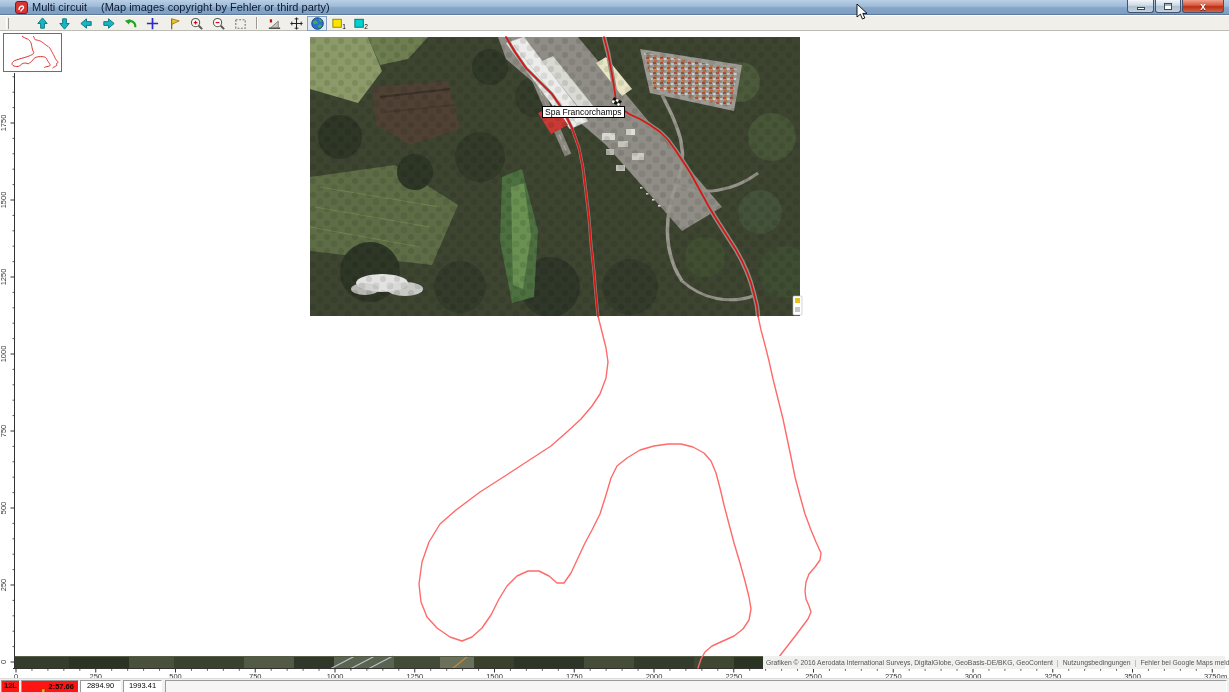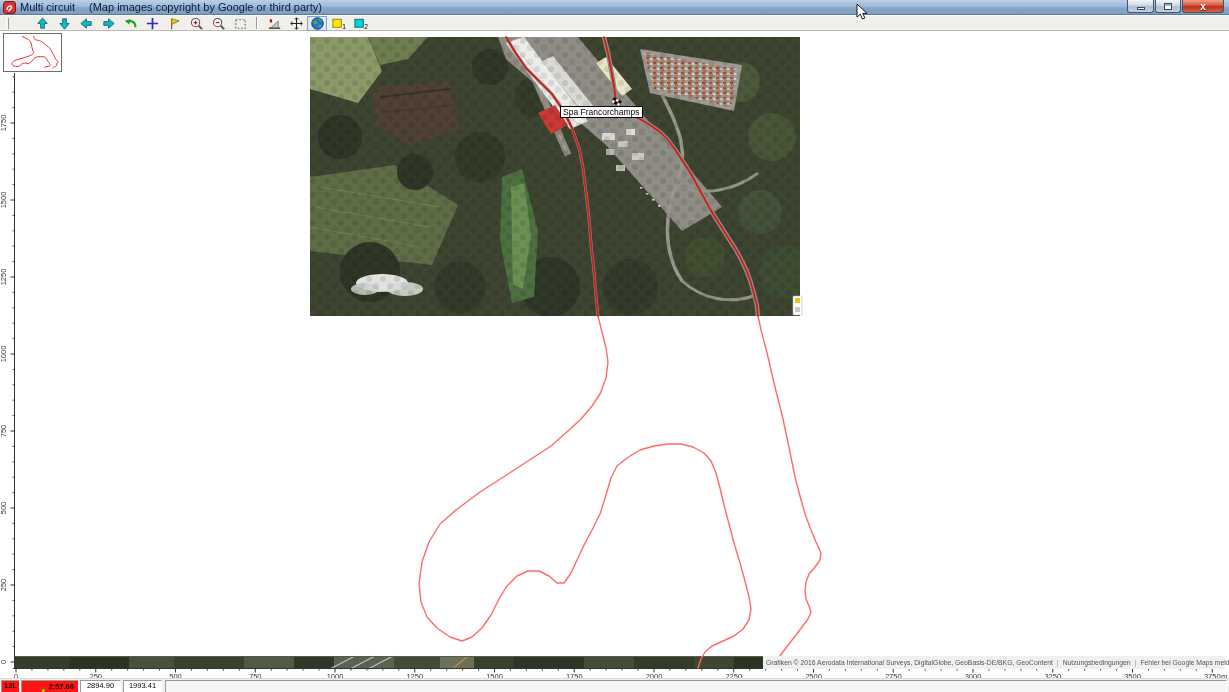--- a/index.html
+++ b/index.html
@@ -2,21 +2,21 @@
 <html><head>
 <meta charset="utf-8">
 <style>
   html,body{margin:0;padding:0;background:#d4d0c8;}
   *{box-sizing:border-box;}
   .window{position:relative;width:1229px;height:692px;overflow:hidden;background:#fff;
           font-family:"Liberation Sans",sans-serif;}
   
   .titlebar{position:absolute;top:0;left:0;width:100%;height:15px;
     background:linear-gradient(#b9cfe6 0%,#9fbbd8 45%,#86a6c8 55%,#7d9ec2 100%);
-    border-bottom:1px solid #5f7ca0;display:flex;align-items:center;padding-left:3px;}
+    border-bottom:1px solid #5f7ca0;display:flex;align-items:center;padding-left:15px;}
   .title-text{font-size:11px;color:#0c1a33;margin-left:4px;white-space:nowrap;}
   .title-note{font-size:11px;color:#0c1a33;margin-left:14px;white-space:nowrap;}
   .winbtns{position:absolute;right:5px;top:0;display:flex;}
   .wbtn{height:13px;border:1px solid #44536b;border-top:none;border-radius:0 0 3px 3px;
     background:linear-gradient(#f4f7fa,#cdd8e4 45%,#aebfd2 55%,#c3d1df);display:flex;
     align-items:center;justify-content:center;margin-left:1px;}
   .wbtn.min{width:27px;} .wbtn.max{width:26px;}
   .wbtn.close{width:42px;background:linear-gradient(#f0a08c,#d8573c 45%,#b93015 55%,#d4644a);}
   .glyph-min{width:8px;height:3px;background:#fff;border:1px solid #3a485e;margin-top:4px;}
   .glyph-max{width:8px;height:7px;border:1px solid #3a485e;background:#fff;box-shadow:inset 0 2px 0 #9fb2c8;}
@@ -25,21 +25,21 @@
   .toolbar{position:absolute;top:16px;left:0;width:100%;height:15px;background:#f1efe9;
     border-bottom:1px solid #bcbcb4;display:flex;align-items:center;}
   .grip{width:3px;height:11px;border-left:1px solid #ffffff;border-right:1px solid #9a9a92;margin:0 4px 0 6px;}
   .tbtn{width:22px;height:15px;display:flex;align-items:center;justify-content:center;flex:none;}
   .tbtn.pressed{background:#dfe9f4;border:1px solid #86a0bd;width:20px;height:15px;}
   .tsep{width:2px;height:12px;border-left:1px solid #9a9a92;border-right:1px solid #ffffff;margin:0 5px;}
   
   .canvas{position:absolute;top:31px;left:0;width:1229px;height:647px;background:#ffffff;overflow:hidden;}
   .thumb{position:absolute;left:3px;top:2px;width:59px;height:39px;background:#fff;
     border:1px solid #6e6e6e;box-shadow:1px 1px 0 #fdfdfd;z-index:6;}
-  .tooltip{position:absolute;left:560px;top:75px;height:12px;background:#ffffff;border:1px solid #000;
+  .tooltip{position:absolute;left:542px;top:75px;height:12px;background:#ffffff;border:1px solid #000;
     font-size:8.5px;line-height:10px;padding:0 2px;white-space:nowrap;z-index:5;color:#000;}
   .attrib{position:absolute;left:763px;top:625px;width:462px;height:13px;background:#f0f0ee;
     display:flex;align-items:center;font-size:6.8px;color:#555;white-space:nowrap;padding:0 3px;z-index:4;}
   .attrib .sep{margin:0 4px;color:#999;}
   .attrib a{color:#555;text-decoration:none;}
   
   .statusbar{position:absolute;bottom:0;left:0;width:100%;height:14px;background:#f0f0f0;
     border-top:1px solid #dcdcdc;font-size:7.5px;color:#000;}
   .sp{position:absolute;top:1px;height:24px;border:1px solid;border-color:#9a9a9a #ffffff #ffffff #9a9a9a;
     line-height:10px;overflow:hidden;}
@@ -56,21 +56,21 @@
 <body>
 
 <div class="window">
 
   <div class="titlebar">
     <svg width="13" height="13" viewBox="0 0 13 13">
       <rect x="0.5" y="0.5" width="12" height="12" rx="2.5" fill="#d83434" stroke="#8a1414"></rect>
       <path d="M4,9 C4,4.5 8.5,4 8.5,6.5 C8.5,8.5 5.5,8.5 6,10.5" stroke="#ffffff" stroke-width="1.4" fill="none"></path>
     </svg>
     <span class="title-text">Multi circuit</span>
-    <span class="title-note">(Map images copyright by Google or third party)</span>
+    <span class="title-note">(Map images copyright by Fehler or third party)</span>
     <div class="winbtns">
       <div class="wbtn min">
           <div class="glyph-min"></div>
         </div>
       <div class="wbtn max">
           <div class="glyph-max"></div>
         </div>
       <div class="wbtn close">
           <span class="glyph-x">x</span>
         </div>

